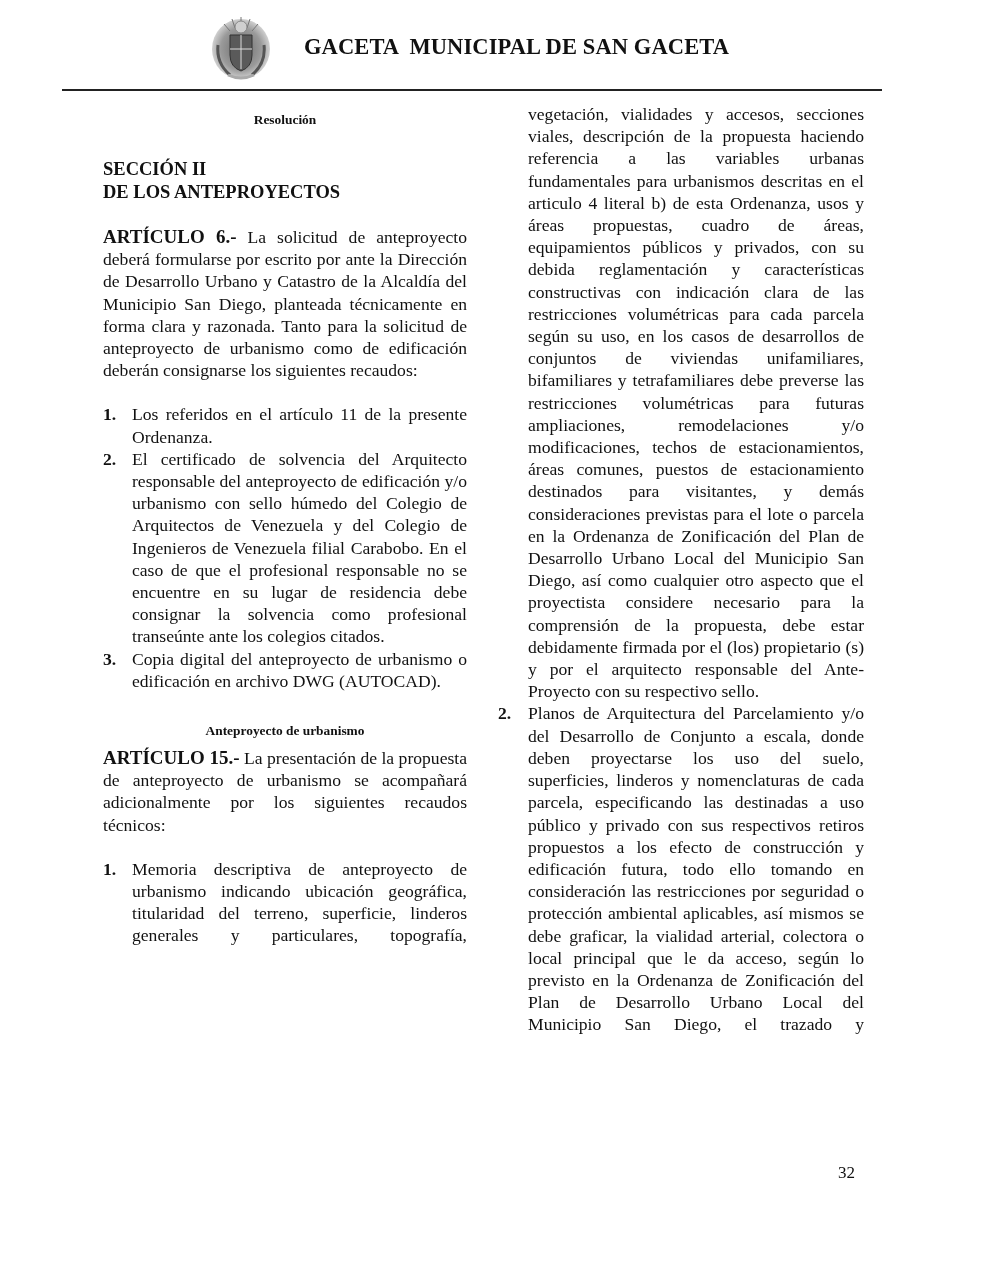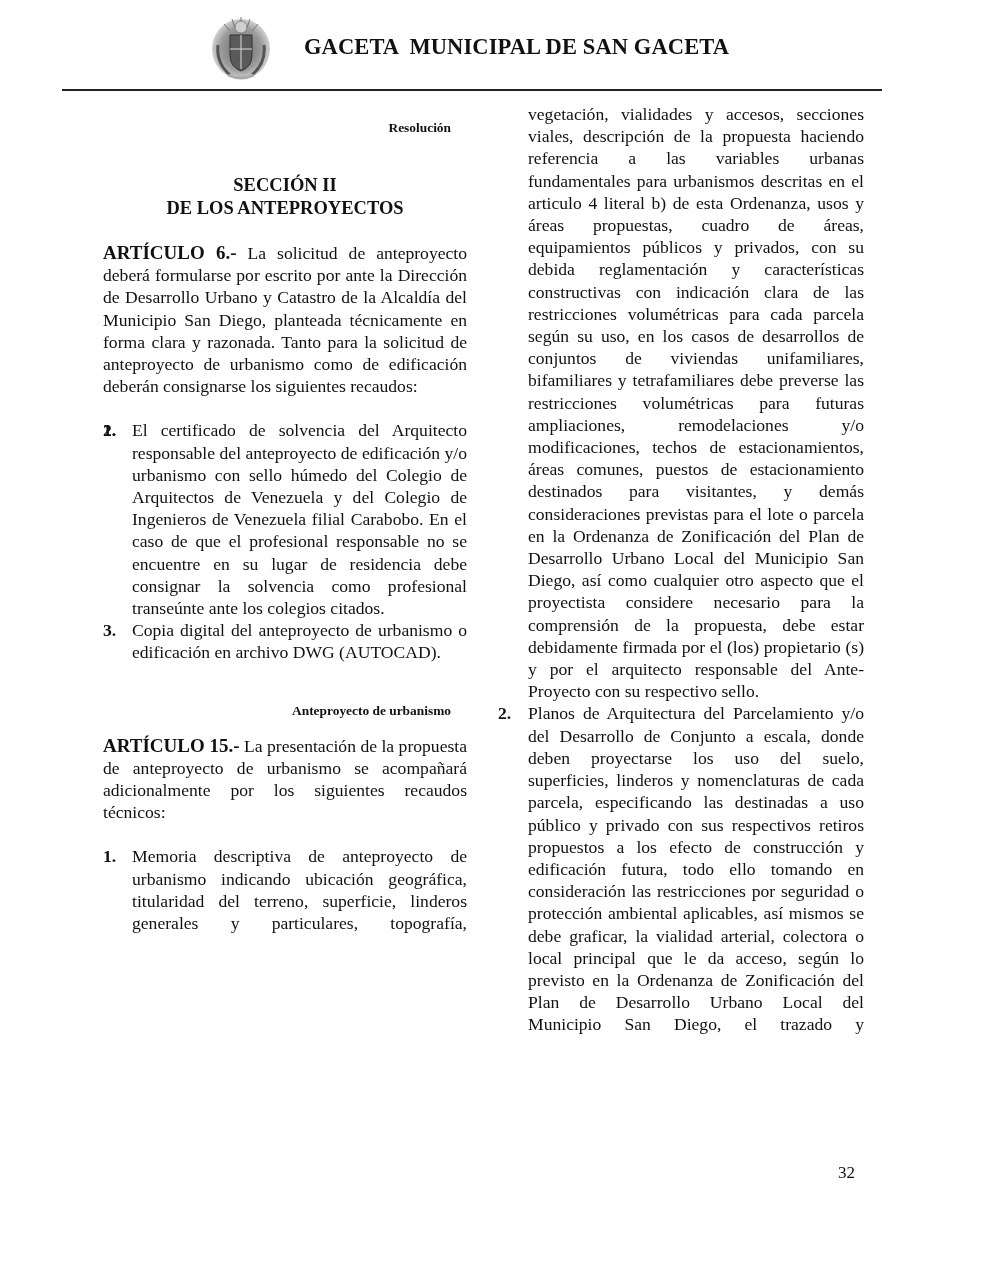--- a/index.html
+++ b/index.html
@@ -7,23 +7,23 @@
       font-family: "Liberation Serif", "DejaVu Serif", serif; color: #111; }
     .header { position: absolute; left: 0; top: 0; width: 990px; height: 95px; }
     .seal { position: absolute; left: 210px; top: 15px; width: 62px; height: 66px; }
     .gazette-title { position: absolute; left: 304px; top: 34px; font-size: 22.5px; font-weight: bold;
       letter-spacing: 0.1px; white-space: pre; }
     .rule { position: absolute; left: 62px; top: 89px; width: 820px; height: 2px; background: #222; }
     .col { position: absolute; top: 103px; font-size: 17.6px; line-height: 22.2px; }
     .col-left { left: 103px; width: 364px; }
     .col-right { left: 498px; width: 366px; }
     p { margin: 0; text-align: justify; text-align-last: left; }
-    .side-title { font-size: 13.4px; font-weight: bold; text-align: right; line-height: 17px; margin: 16px; }
+    .side-title { font-size: 13.4px; font-weight: bold; text-align: center; line-height: 17px; margin: 8px; }
     .art-label { font-weight: bold; font-size: 19px; }
-    .section-title { text-align: center; font-weight: bold; font-size: 18.5px; line-height: 23px; margin: 0; }
+    .section-title { font-weight: bold; font-size: 18.5px; line-height: 23px; margin: 0; }
     ol { list-style: none; margin: 0; padding: 0; }
     li { position: relative; padding-left: 29px; text-align: justify; text-align-last: left; }
     .li-num { position: absolute; left: 0; top: 0; font-weight: bold; }
     .col-right li { padding-left: 30px; }
     .spacer-m { height: 22px; }
     .page-number { position: absolute; left: 838px; top: 1163px; font-size: 17px; }
     .cont { padding-left: 30px; }
   </style>
 </head>
 <body>
@@ -66,21 +66,21 @@
   <div class="spacer-m"></div>
   <div class="section-title">SECCIÓN II</div>
   <div class="section-title">DE LOS ANTEPROYECTOS</div>
 
   <div class="spacer-m"></div>
 
   <p><span class="art-label">ARTÍCULO 6.-</span><span> La solicitud de anteproyecto deberá formularse por escrito por ante la Dirección de Desarrollo Urbano y Catastro de la Alcaldía del Municipio San Diego, planteada técnicamente en forma clara y razonada. Tanto para la solicitud de anteproyecto de urbanismo como de edificación deberán consignarse los siguientes recaudos:</span></p>
 
   <div class="spacer-m"></div>
   <ol>
-    <li><span class="li-num">1.</span></li>
+    <li><span class="li-num">1.</span><span>Los referidos en el artículo 11 de la presente Ordenanza.</span></li>
     <li><span class="li-num">2.</span><span>El certificado de solvencia del Arquitecto responsable del anteproyecto de edificación y/o urbanismo con sello húmedo del Colegio de Arquitectos de Venezuela y del Colegio de Ingenieros de Venezuela filial Carabobo. En el caso de que el profesional responsable no se encuentre en su lugar de residencia debe consignar la solvencia como profesional transeúnte ante los colegios citados.</span></li>
     <li><span class="li-num">3.</span><span>Copia digital del anteproyecto de urbanismo o edificación en archivo DWG (AUTOCAD).</span></li>
   </ol>
 
   <div class="spacer-m"></div>
 
   <div class="side-title">Anteproyecto de urbanismo</div>
   <p><span class="art-label">ARTÍCULO 15.-</span><span> La presentación de la propuesta de anteproyecto de urbanismo se acompañará  adicionalmente por los siguientes recaudos técnicos:</span></p>
 
   <div class="spacer-m"></div>

